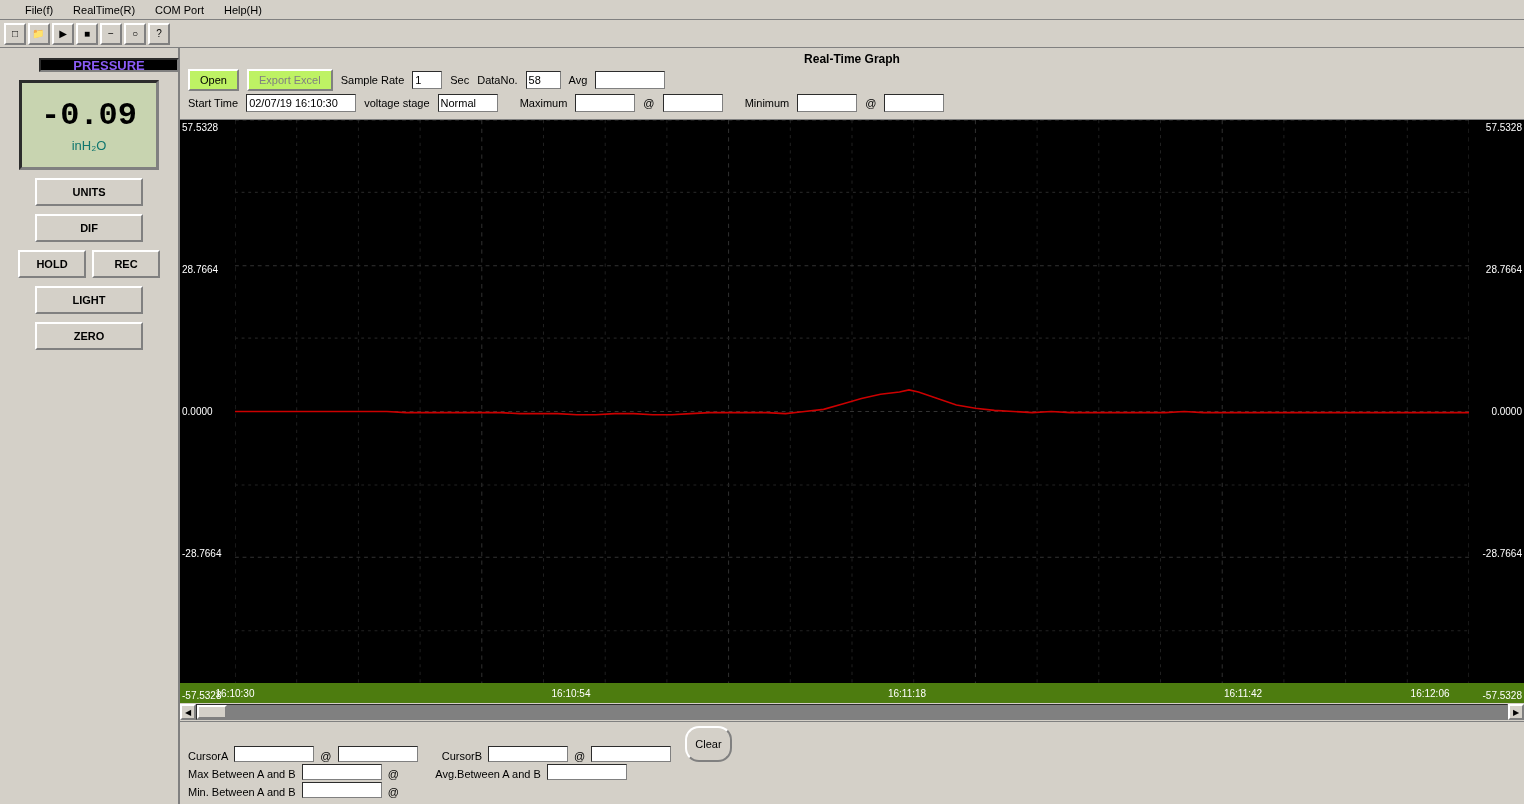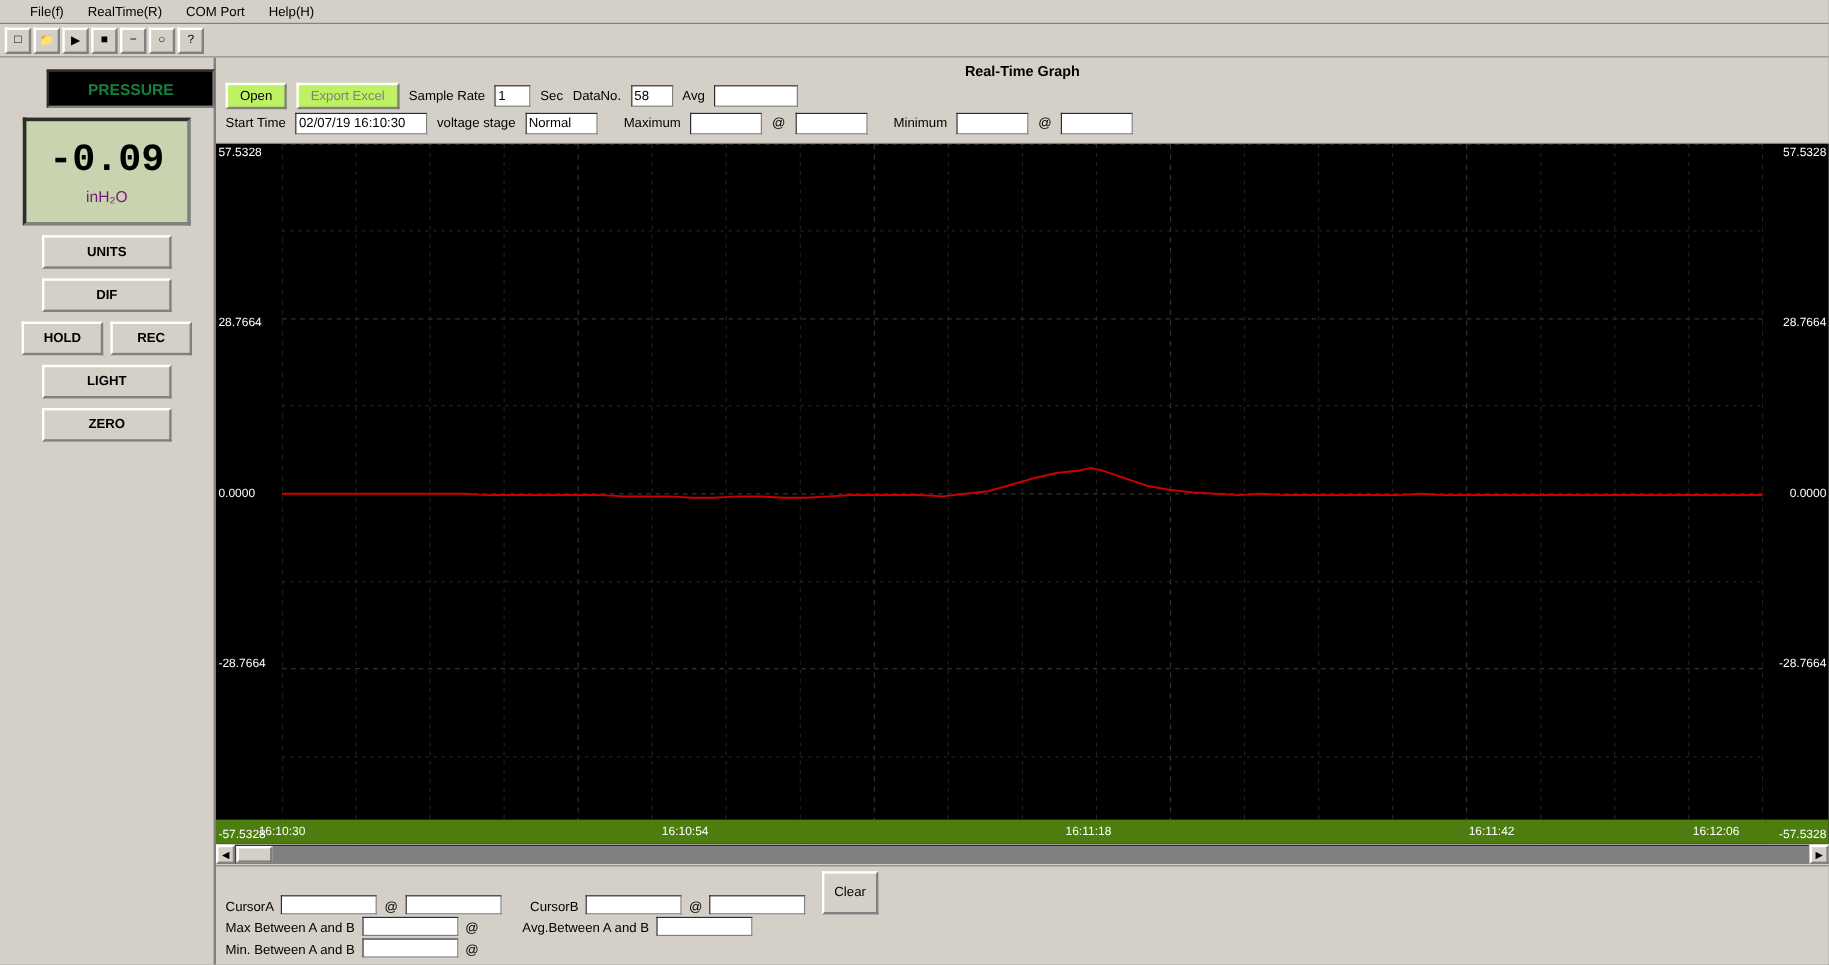--- a/index.html
+++ b/index.html
@@ -62,23 +62,23 @@
       display: flex;
       flex-direction: column;
       align-items: center;
       padding: 10px 8px;
       gap: 8px;
       flex-shrink: 0;
     }
 
     .pressure-label {
       background: #000000;
-      color: #15803d;
+      color: #8b5cf6;
       width: 140px;
-      height: 32px;
+      height: 14px;
       display: flex;
       align-items: center;
       justify-content: center;
       font-weight: bold;
       font-size: 13px;
       border: 2px inset #808080;
       margin-left: 40px;
     }
 
     .value-display {
@@ -93,21 +93,21 @@
       gap: 4px;
     }
     .value-number {
       font-size: 32px;
       font-weight: bold;
       color: #000000;
       font-family: 'Courier New', monospace;
     }
     .value-unit {
       font-size: 13px;
-      color: #701a75;
+      color: #0f766e;
     }
 
     .sidebar-btn {
       width: 108px;
       height: 28px;
       background: #d4d0c8;
       border: 2px solid;
       border-color: #ffffff #808080 #808080 #ffffff;
       font-size: 11px;
       font-weight: bold;
@@ -453,21 +453,21 @@
       <div class="cursor-row">
         <span>CursorA</span>
         <input class="cursor-input" value="" style="">
         <span>@</span>
         <input class="cursor-input" value="" style="">
         &nbsp;&nbsp;&nbsp;&nbsp;
         <span>CursorB</span>
         <input class="cursor-input" value="" style="">
         <span>@</span>
         <input class="cursor-input" value="" style="">
-        <button class="clear-btn" style="margin-left:8px;">Clear</button>
+        <button class="clear-btn" style="margin-left:8px;border-radius:14px;">Clear</button>
       </div>
       <div class="cursor-row">
         <span>Max Between A and B</span>
         <input class="cursor-input" value="" style="">
         <span>@</span>
         &nbsp;&nbsp;&nbsp;&nbsp;&nbsp;&nbsp;&nbsp;&nbsp;
         <span>Avg.Between A and B</span>
         <input class="cursor-input" value="" style="">
       </div>
       <div class="cursor-row">

